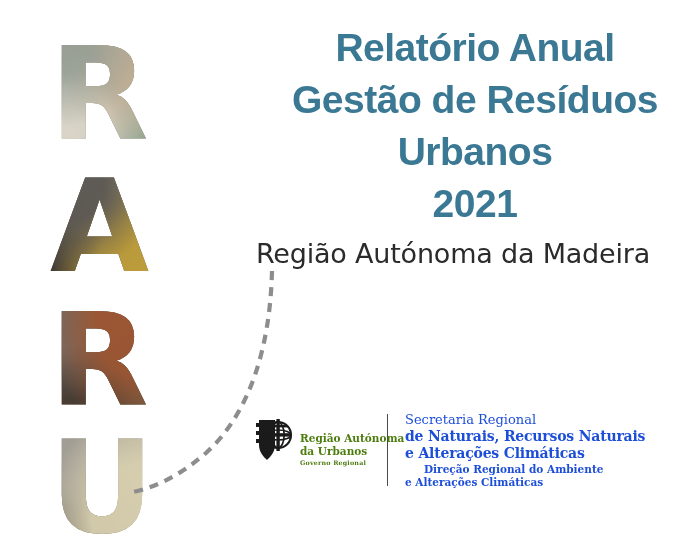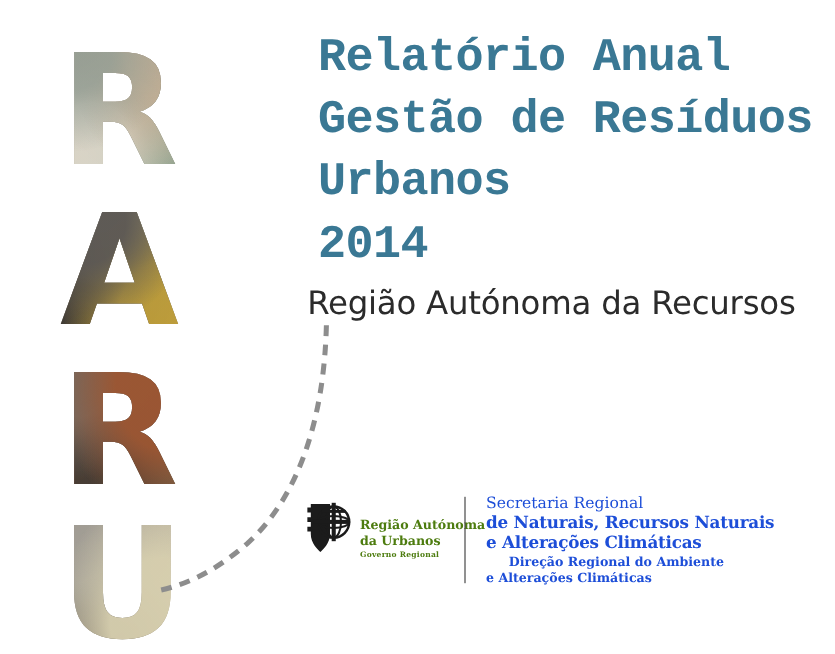--- a/index.html
+++ b/index.html
@@ -72,27 +72,28 @@
       radial-gradient(circle at 34% 50%, rgba(80,104,136,.4) 0 8%, rgba(0,0,0,0) 26%),
       linear-gradient(165deg,#a9a49a 0%,#7c766c 22%,#c9c0a2 52%,#b5ab86 78%,#8f8772 100%);
   }
 
   
   .dash-curve { position:absolute; left:110px; top:265px; width:190px; height:245px; }
 
   
   .title-block { position:absolute; left:265px; top:22px; width:420px; }
   .title-line {
-    font-family:Liberation Mono, monospace;
+    font-family:Liberation Sans, sans-serif;
     font-weight:bold;
     font-size:39px;
     line-height:52px;
     letter-spacing:-0.5px;
     color:#3a7894;
     white-space:nowrap;
+    text-align:center;
   }
   .subtitle {
     position:absolute; left:256px; top:240px;
     font-family:"DejaVu Sans", sans-serif;
     font-weight:400;
     font-size:27px;
     line-height:1;
     letter-spacing:-0.2px;
     color:#2b2b2b;
     white-space:nowrap;
@@ -134,24 +135,24 @@
   </div>
 
   <svg class="dash-curve" viewBox="0 0 190 245">
     <path d="M162 6 C 160 86, 138 150, 96 188 C 66 214, 40 224, 18 228" fill="none" stroke="#8d8d8d" stroke-width="4.2" stroke-linecap="butt" stroke-dasharray="9 7"></path>
   </svg>
 
   <div class="title-block">
     <div class="title-line">Relatório Anual</div>
     <div class="title-line">Gestão de Resíduos</div>
     <div class="title-line">Urbanos</div>
-    <div class="title-line">2014</div>
+    <div class="title-line">2021</div>
   </div>
 
-  <div class="subtitle">Região Autónoma da Recursos</div>
+  <div class="subtitle">Região Autónoma da Madeira</div>
 
   <div class="logos">
 
     <div class="madeira-logo">
       <svg class="madeira-emblem" viewBox="0 0 40 44">
 
         <path d="M3 2 L19 2 L19 27 C19 35 13 40 11 42 C9 40 3 35 3 27 Z" fill="#1b1b1b"></path>
         <path d="M0 5 L4 5 L4 9 L0 9 Z M0 13 L4 13 L4 17 L0 17 Z M0 21 L4 21 L4 25 L0 25 Z" fill="#1b1b1b"></path>
 
         <circle cx="22" cy="17" r="13" fill="none" stroke="#1b1b1b" stroke-width="2.1"></circle>

